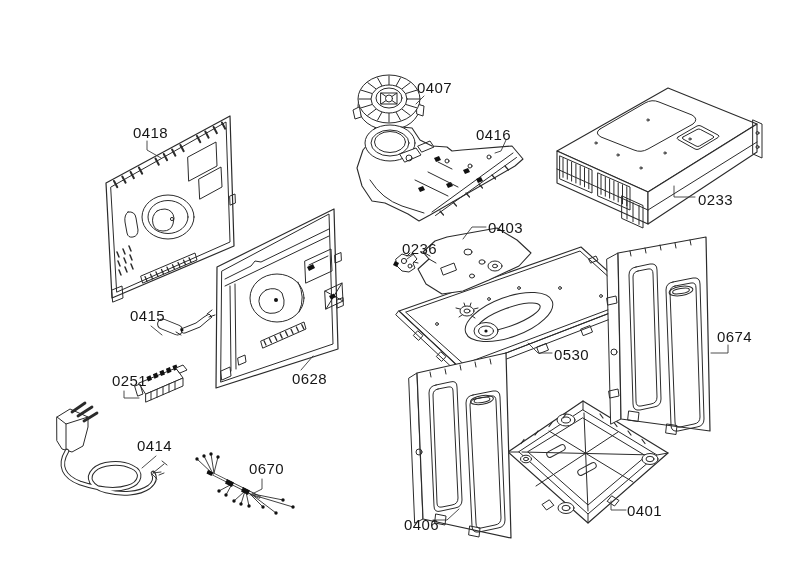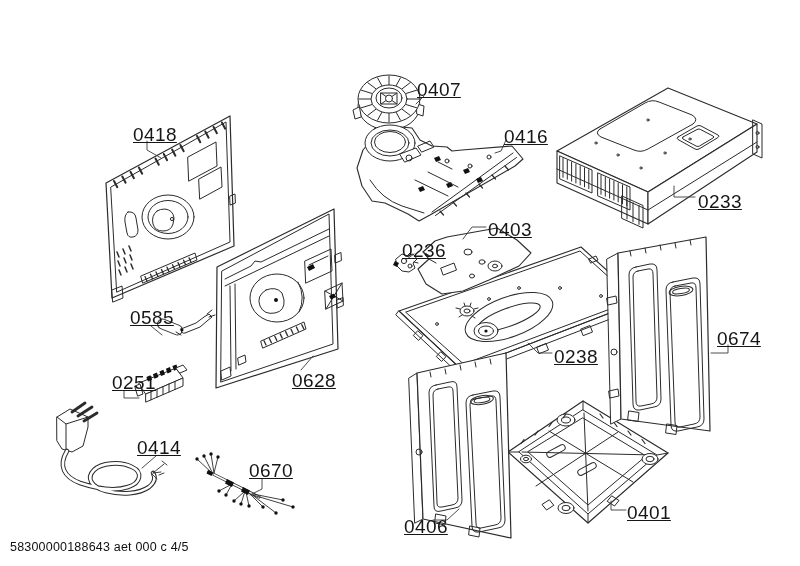--- a/index.html
+++ b/index.html
@@ -2,23 +2,22 @@
 <html><head>
 <meta charset="utf-8">
 <style>
   html,body { margin:0; padding:0; background:#ffffff; }
   .canvas {
     position:relative; width:800px; height:566px; background:#ffffff;
     font-family:"Liberation Sans", sans-serif; overflow:hidden;
   }
   .canvas svg { position:absolute; left:0; top:0; }
   .part-label {
-    position:absolute; font-size:19px; color:#161616; letter-spacing:.4px;
+    position:absolute; font-size:15px; color:#161616; letter-spacing:.4px;
     white-space:nowrap;
-    text-decoration:underline;
   }
   .doc-code {
     position:absolute; left:10px; top:540px; font-size:12.5px; color:#101010;
     letter-spacing:.2px;
   }
 </style>
 </head>
 <body>
 
 <div class="canvas">
@@ -273,29 +272,28 @@
     <path d="M 262,479 L 262,489 L 250,495"></path>
     <path d="M 433,520 L 447,520 L 459,509"></path>
     <path d="M 626,510 L 611,510 L 611,501"></path>
   </g>
 
 </g>
 </svg>
 
 <div class="part-label" style="left:133px;top:124px">0418</div>
 <div class="part-label" style="left:417px;top:79px">0407</div>
-<div class="part-label" style="left:504px;top:126px">0416</div>
+<div class="part-label" style="left:476px;top:126px">0416</div>
 <div class="part-label" style="left:698px;top:191px">0233</div>
 <div class="part-label" style="left:488px;top:219px">0403</div>
 <div class="part-label" style="left:402px;top:240px">0236</div>
-<div class="part-label" style="left:130px;top:307px">0585</div>
+<div class="part-label" style="left:130px;top:307px">0415</div>
 <div class="part-label" style="left:717px;top:328px">0674</div>
-<div class="part-label" style="left:554px;top:346px">0238</div>
+<div class="part-label" style="left:554px;top:346px">0530</div>
 <div class="part-label" style="left:112px;top:372px">0251</div>
 <div class="part-label" style="left:292px;top:370px">0628</div>
 <div class="part-label" style="left:137px;top:437px">0414</div>
 <div class="part-label" style="left:249px;top:460px">0670</div>
 <div class="part-label" style="left:404px;top:516px">0406</div>
 <div class="part-label" style="left:627px;top:502px">0401</div>
 
-<div class="doc-code">58300000188643 aet 000 c 4/5</div>
 
 </div>
 
 </body></html>

